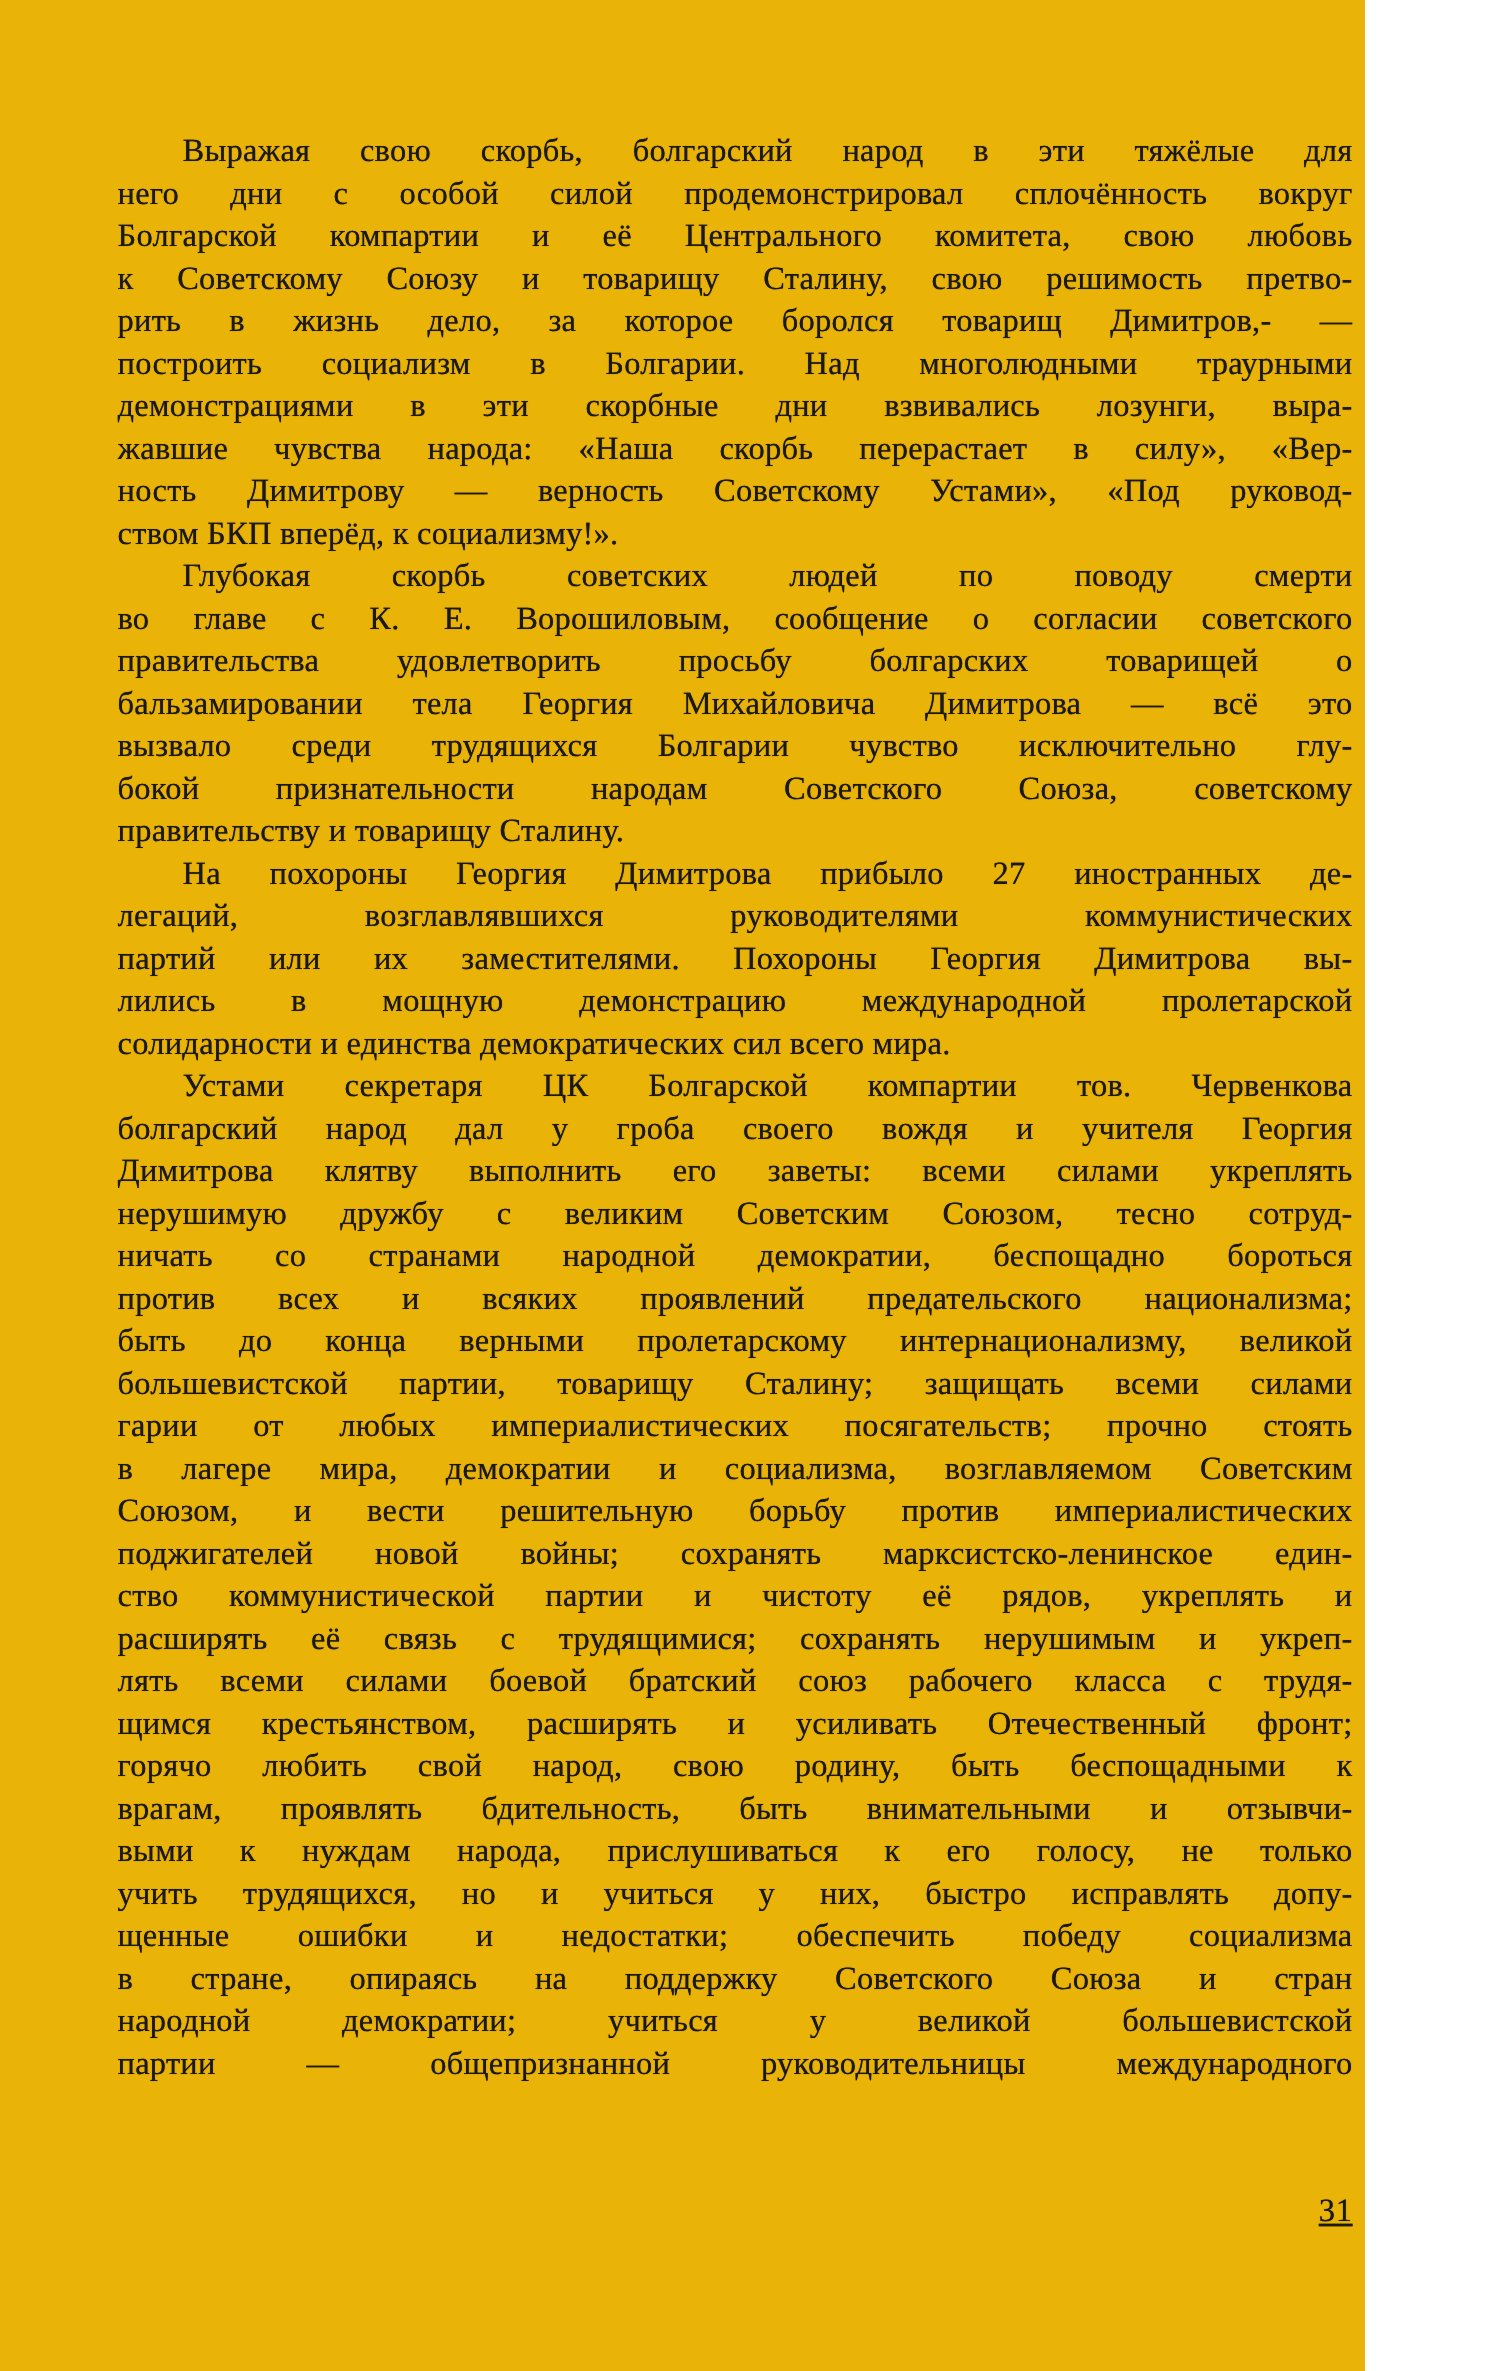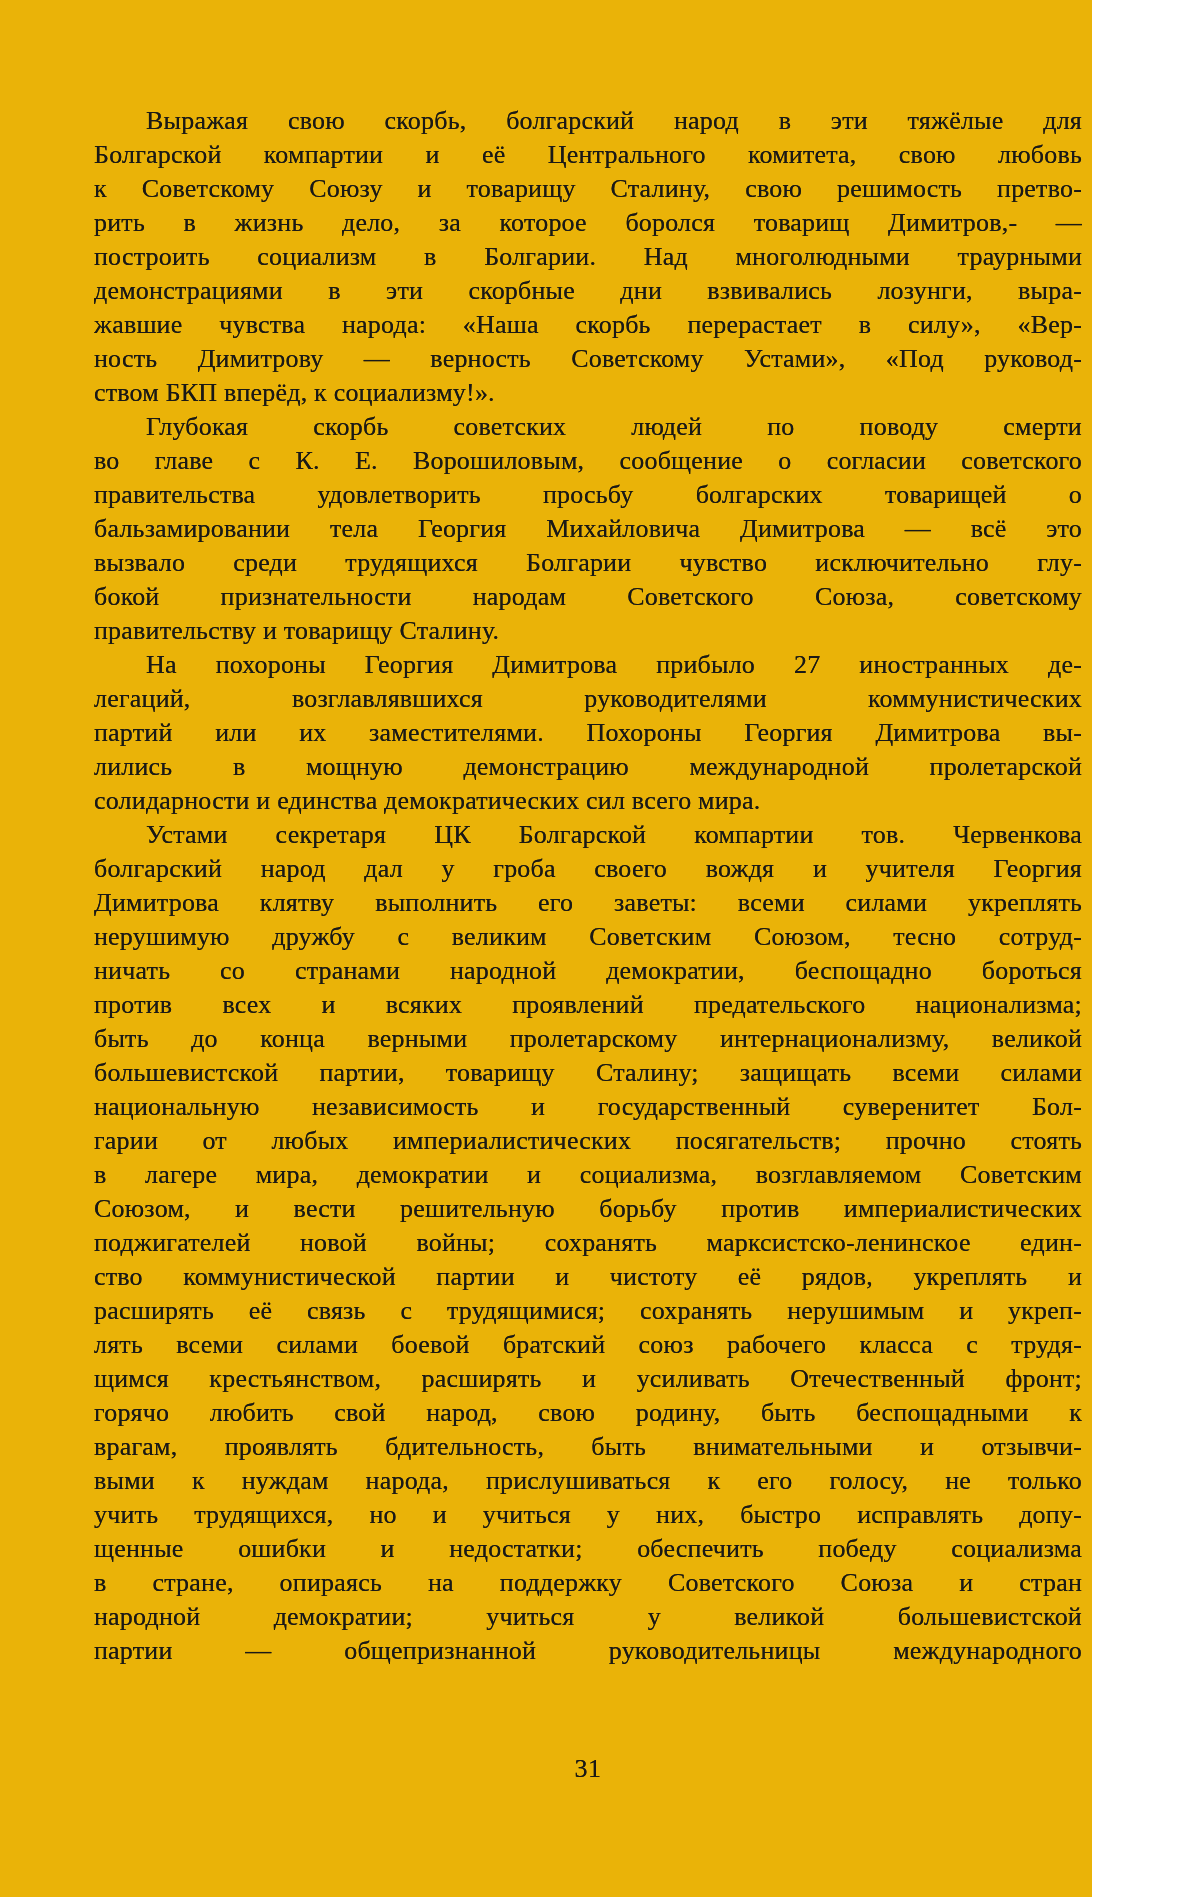--- a/index.html
+++ b/index.html
@@ -29,33 +29,35 @@
     text-shadow: 0 0 0.6px rgba(22,21,18,0.85);
     overflow: hidden;
   }
   .line.indent { text-indent: 52px; }
   .line.para-end { text-align-last: left; }
   .page-number {
     position: absolute;
     left: 94px;
     top: 1752px;
     width: 988px;
-    text-align: center;
+    text-align: right;
     font-size: 26px;
     line-height: 34px;
     letter-spacing: 0.5px;
     text-shadow: 0 0 0.6px rgba(22,21,18,0.85);
+    text-decoration: underline;
   }
 </style>
 </head>
 <body>
 
 <div class="page">
   <div class="text-block">
       <div class="line indent">Выражая свою скорбь, болгарский народ в эти тяжёлые для</div>
+      <div class="line">него дни с особой силой продемонстрировал сплочённость вокруг</div>
       <div class="line">Болгарской компартии и её Центрального комитета, свою любовь</div>
       <div class="line">к Советскому Союзу и товарищу Сталину, свою решимость претво-</div>
       <div class="line">рить в жизнь дело, за которое боролся товарищ Димитров,- —</div>
       <div class="line">построить социализм в Болгарии. Над многолюдными траурными</div>
       <div class="line">демонстрациями в эти скорбные дни взвивались лозунги, выра-</div>
       <div class="line">жавшие чувства народа: «Наша скорбь перерастает в силу», «Вер-</div>
       <div class="line">ность Димитрову — верность Советскому Устами», «Под руковод-</div>
       <div class="line para-end">ством БКП вперёд, к социализму!».</div>
       <div class="line indent">Глубокая скорбь советских людей по поводу смерти</div>
       <div class="line">во главе с К. Е. Ворошиловым, сообщение о согласии советского</div>
@@ -70,21 +72,20 @@
       <div class="line">лились в мощную демонстрацию международной пролетарской</div>
       <div class="line para-end">солидарности и единства демократических сил всего мира.</div>
       <div class="line indent">Устами секретаря ЦК Болгарской компартии тов. Червенкова</div>
       <div class="line">болгарский народ дал у гроба своего вождя и учителя Георгия</div>
       <div class="line">Димитрова клятву выполнить его заветы: всеми силами укреплять</div>
       <div class="line">нерушимую дружбу с великим Советским Союзом, тесно сотруд-</div>
       <div class="line">ничать со странами народной демократии, беспощадно бороться</div>
       <div class="line">против всех и всяких проявлений предательского национализма;</div>
       <div class="line">быть до конца верными пролетарскому интернационализму, великой</div>
       <div class="line">большевистской партии, товарищу Сталину; защищать всеми силами</div>
-      <div class="line">национальную независимость и государственный суверенитет Бол-</div>
       <div class="line">гарии от любых империалистических посягательств; прочно стоять</div>
       <div class="line">в лагере мира, демократии и социализма, возглавляемом Советским</div>
       <div class="line">Союзом, и вести решительную борьбу против империалистических</div>
       <div class="line">поджигателей новой войны; сохранять марксистско-ленинское един-</div>
       <div class="line">ство коммунистической партии и чистоту её рядов, укреплять и</div>
       <div class="line">расширять её связь с трудящимися; сохранять нерушимым и укреп-</div>
       <div class="line">лять всеми силами боевой братский союз рабочего класса с трудя-</div>
       <div class="line">щимся крестьянством, расширять и усиливать Отечественный фронт;</div>
       <div class="line">горячо любить свой народ, свою родину, быть беспощадными к</div>
       <div class="line">врагам, проявлять бдительность, быть внимательными и отзывчи-</div>

